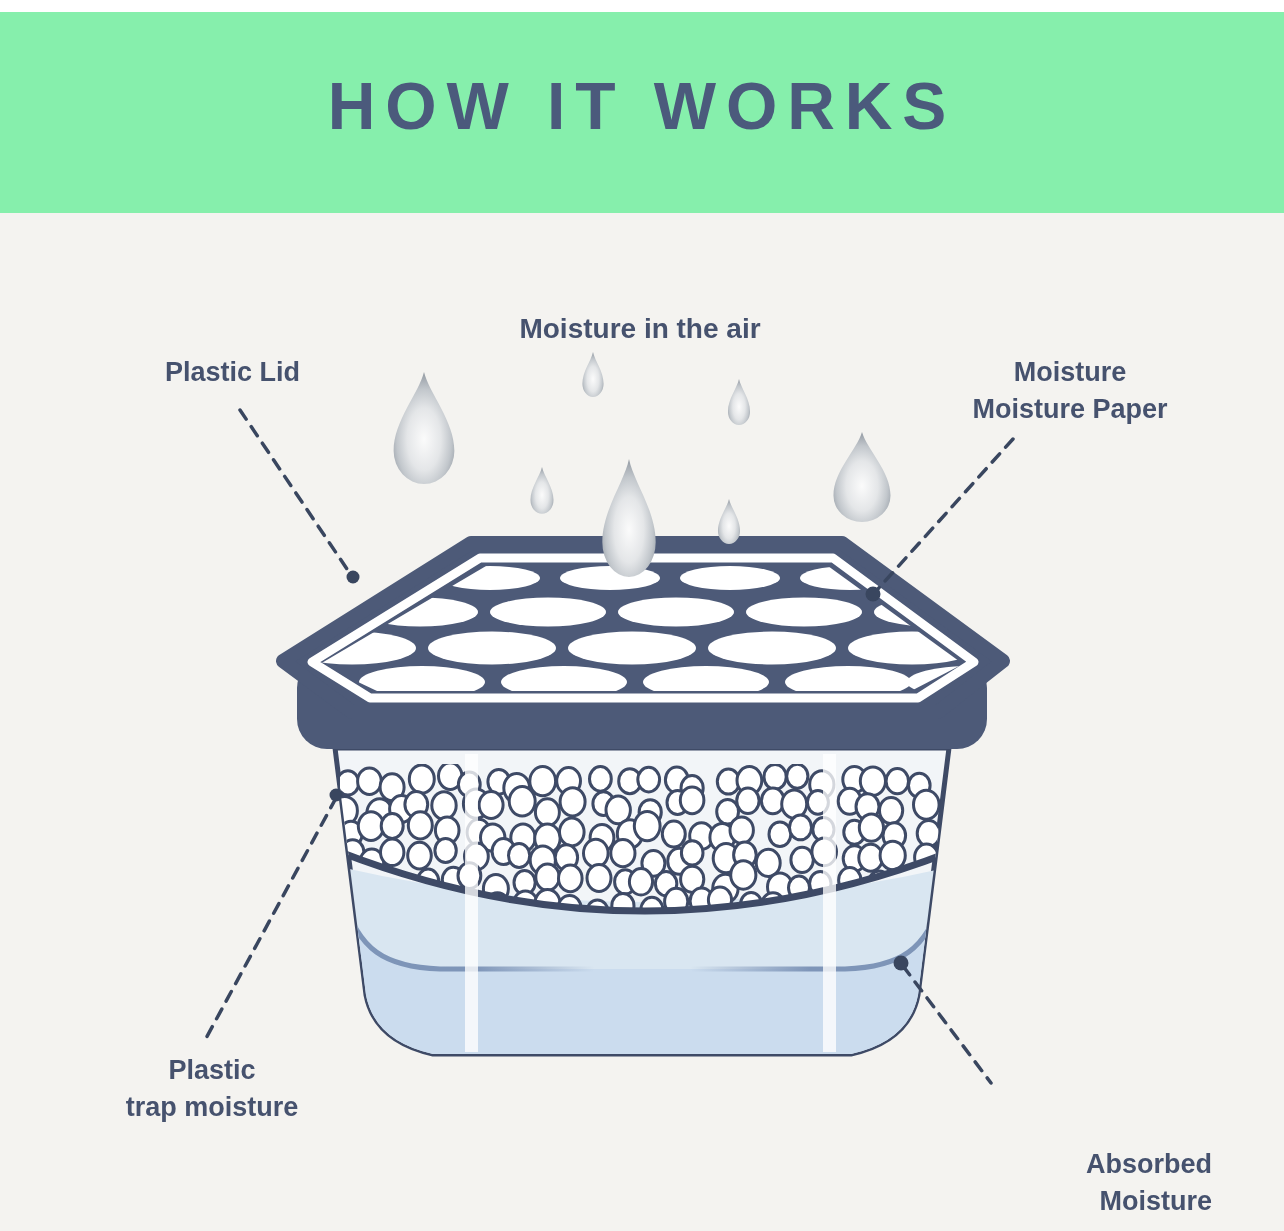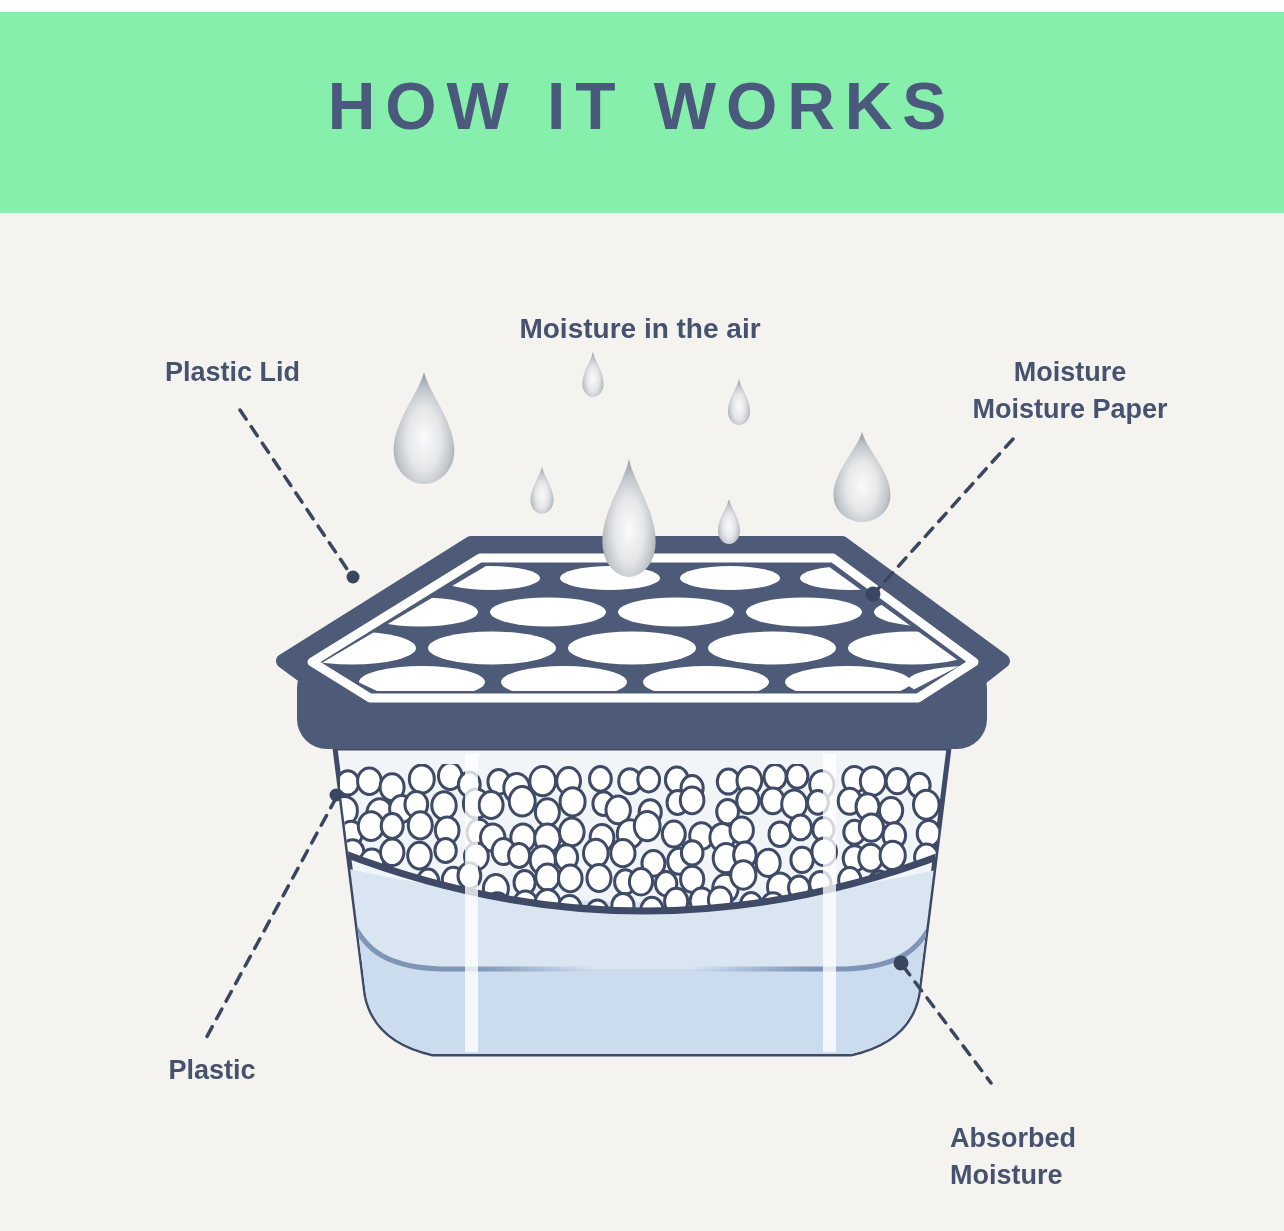--- a/index.html
+++ b/index.html
@@ -6,21 +6,21 @@
   body{background:#ffffff;font-family:"Liberation Sans", sans-serif;}
   .stage{position:relative;width:1284px;height:1231px;overflow:hidden;background:#86efac;margin-top:12px;}
   .bg-lower{position:absolute;left:0;top:201px;width:100%;height:1030px;background:#f4f3f0;}
   .page-title{position:absolute;top:56px;left:0;width:100%;text-align:center;
     font-size:66px;font-weight:700;letter-spacing:0.15em;color:#4b5a7c;}
   .callout{position:absolute;font-weight:700;color:#46526e;font-size:27px;line-height:37px;}
   .lbl-moisture-air{top:298px;left:400px;width:480px;text-align:center;font-size:28px;}
   .lbl-plastic-lid{top:342px;left:145px;width:175px;text-align:center;}
   .lbl-locking-paper{top:342px;left:930px;width:280px;text-align:center;}
   .lbl-crystals{top:1040px;left:68px;width:288px;text-align:center;}
-  .lbl-absorbed{top:1108px;left:950px;width:262px;text-align:left;}
+  .lbl-absorbed{top:1134px;left:950px;width:262px;text-align:right;}
   .callout span{display:block;}
   svg{position:absolute;left:0;top:0;}
 </style>
 </head>
 <body>
 
 <div class="stage">
   <div class="bg-lower"></div>
 
   <div class="page-title">HOW IT WORKS</div>
@@ -277,18 +277,19 @@
   </div>
   <div class="callout lbl-plastic-lid">
     <span>Plastic Lid</span>
   </div>
   <div class="callout lbl-locking-paper">
     <span>Moisture</span>
     <span>Moisture Paper</span>
   </div>
   <div class="callout lbl-crystals">
     <span>Plastic</span>
+    <span>trap moisture</span>
   </div>
   <div class="callout lbl-absorbed">
     <span>Absorbed</span>
     <span>Moisture</span>
   </div>
 </div>
 
 </body></html>

